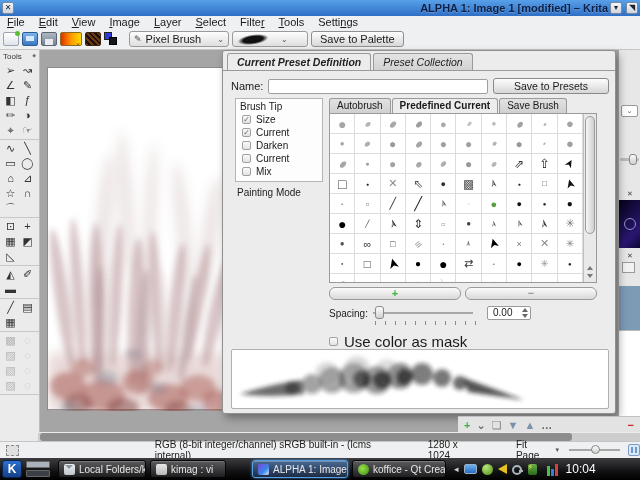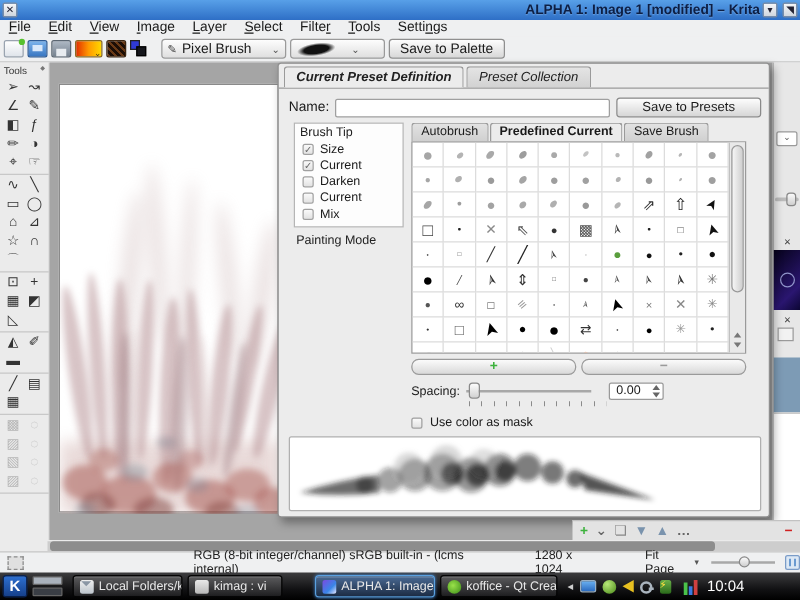--- a/index.html
+++ b/index.html
@@ -116,21 +116,21 @@
   #spacing-handle { position:absolute; left:46px; top:0px; width:9px; height:13px; background:linear-gradient(#fcfcfc,#d2d2d2); border:1px solid #8a8a8a; border-radius:3px; }
   #spacing-ticks { position:absolute; left:46px; top:15px; width:110px; height:4px;
     background:repeating-linear-gradient(90deg,#8a8a8a 0 1px,transparent 1px 10px); }
   #spacing-spin { position:absolute; left:158px; top:0px; width:44px; height:14px; background:#fff; border:1px solid #9a9a9a; border-radius:2px;
     font-size:10px; line-height:12px; padding-left:5px; }
   .spin-arrows { position:absolute; right:2px; top:1px; display:flex; flex-direction:column; gap:2px; }
   .spin-arrows i { width:0; height:0; border-left:3px solid transparent; border-right:3px solid transparent; }
   .sa-up { border-bottom:4px solid #666; }
   .sa-down { border-top:4px solid #666; }
 
-  #mask-row { position:absolute; left:106px; top:262px; display:flex; align-items:center; gap:6px; font-size:10px; }
+  #mask-row { position:absolute; left:106px; top:262px; display:flex; align-items:center; gap:6px; font-size:15px; }
 
   #preview-frame { position:absolute; left:8px; top:278px; width:378px; height:60px; background:#fff; border:1px solid #b0b0b0; border-radius:2px; overflow:hidden; }
 
   
   #docker-row { position:absolute; left:458px; top:416px; width:182px; height:16px; background:#e3e3e3; border-top:1px solid #c2c2c2;
     display:flex; align-items:center; gap:6px; padding-left:6px; font-size:11px; }
   .dk-btn { font-weight:bold; line-height:14px; }
   #docker-row .spacer { flex:1; }
 
   

